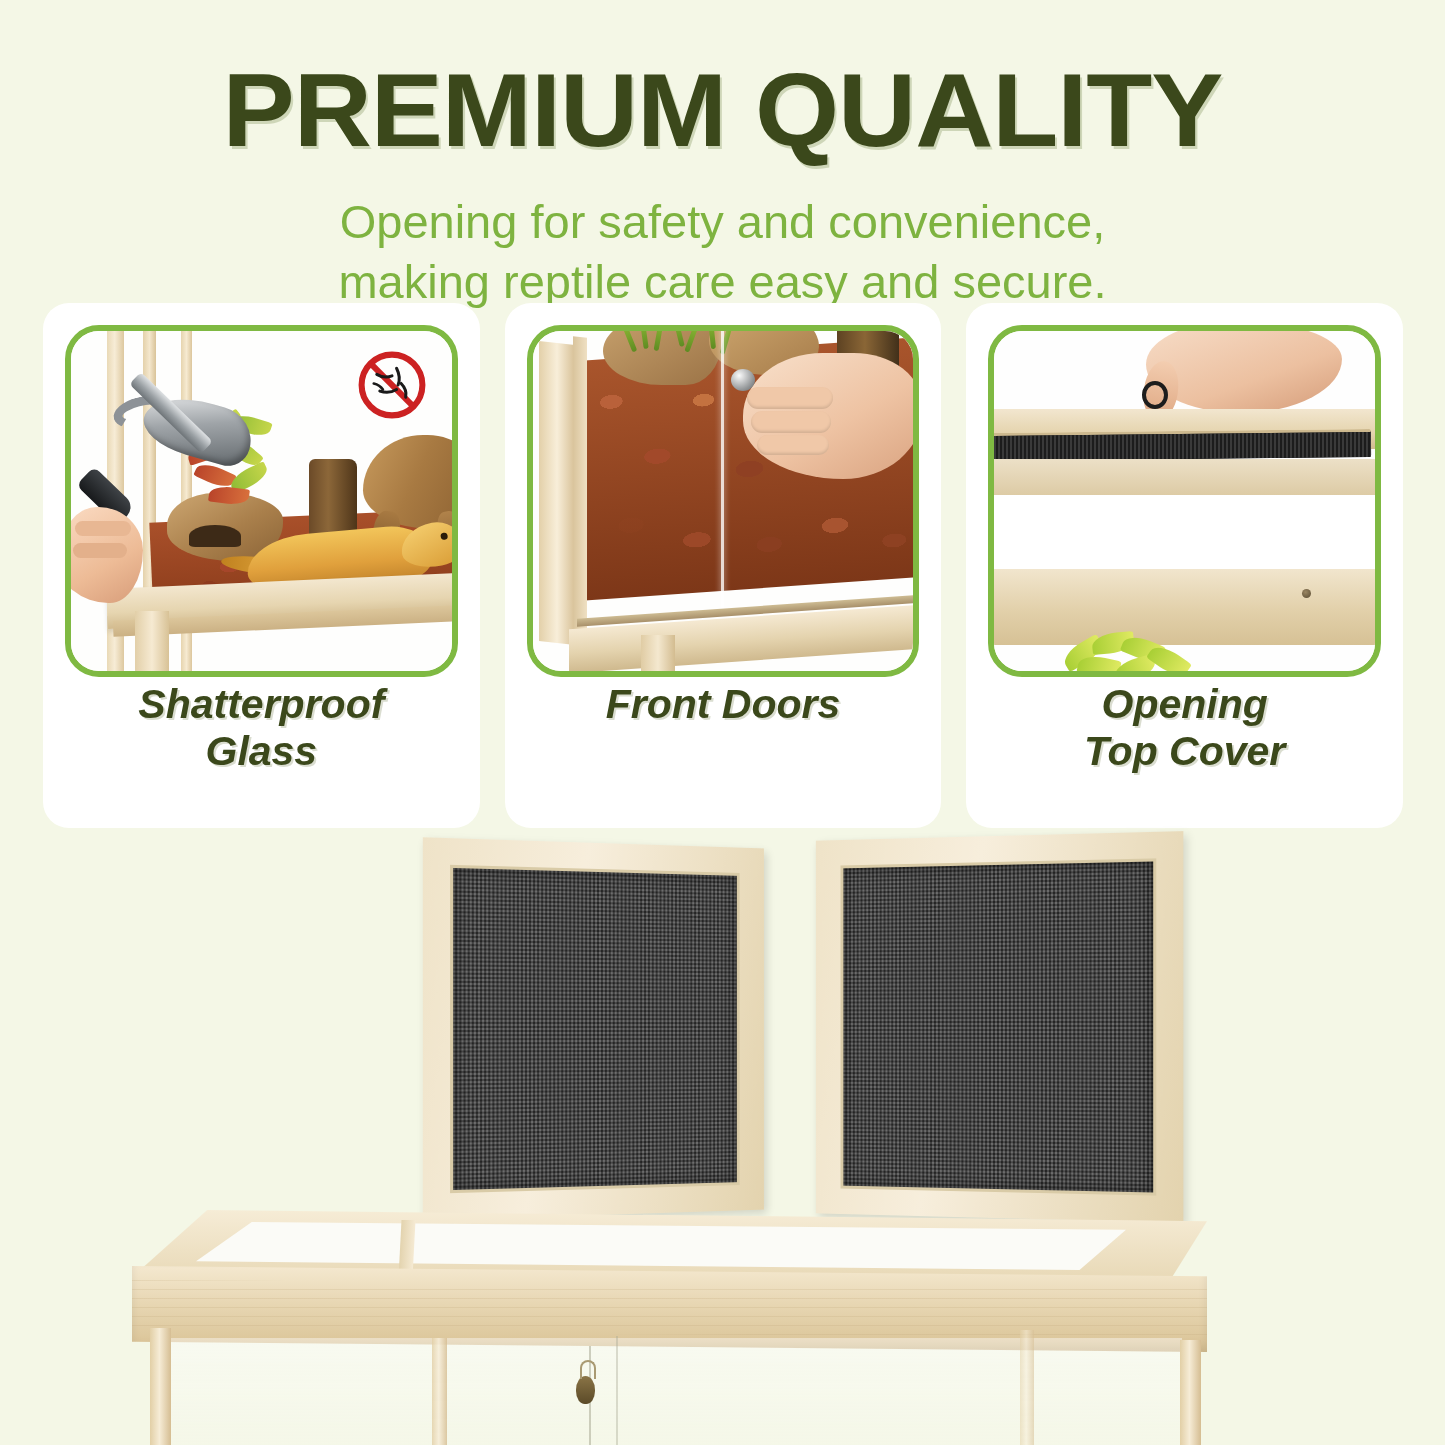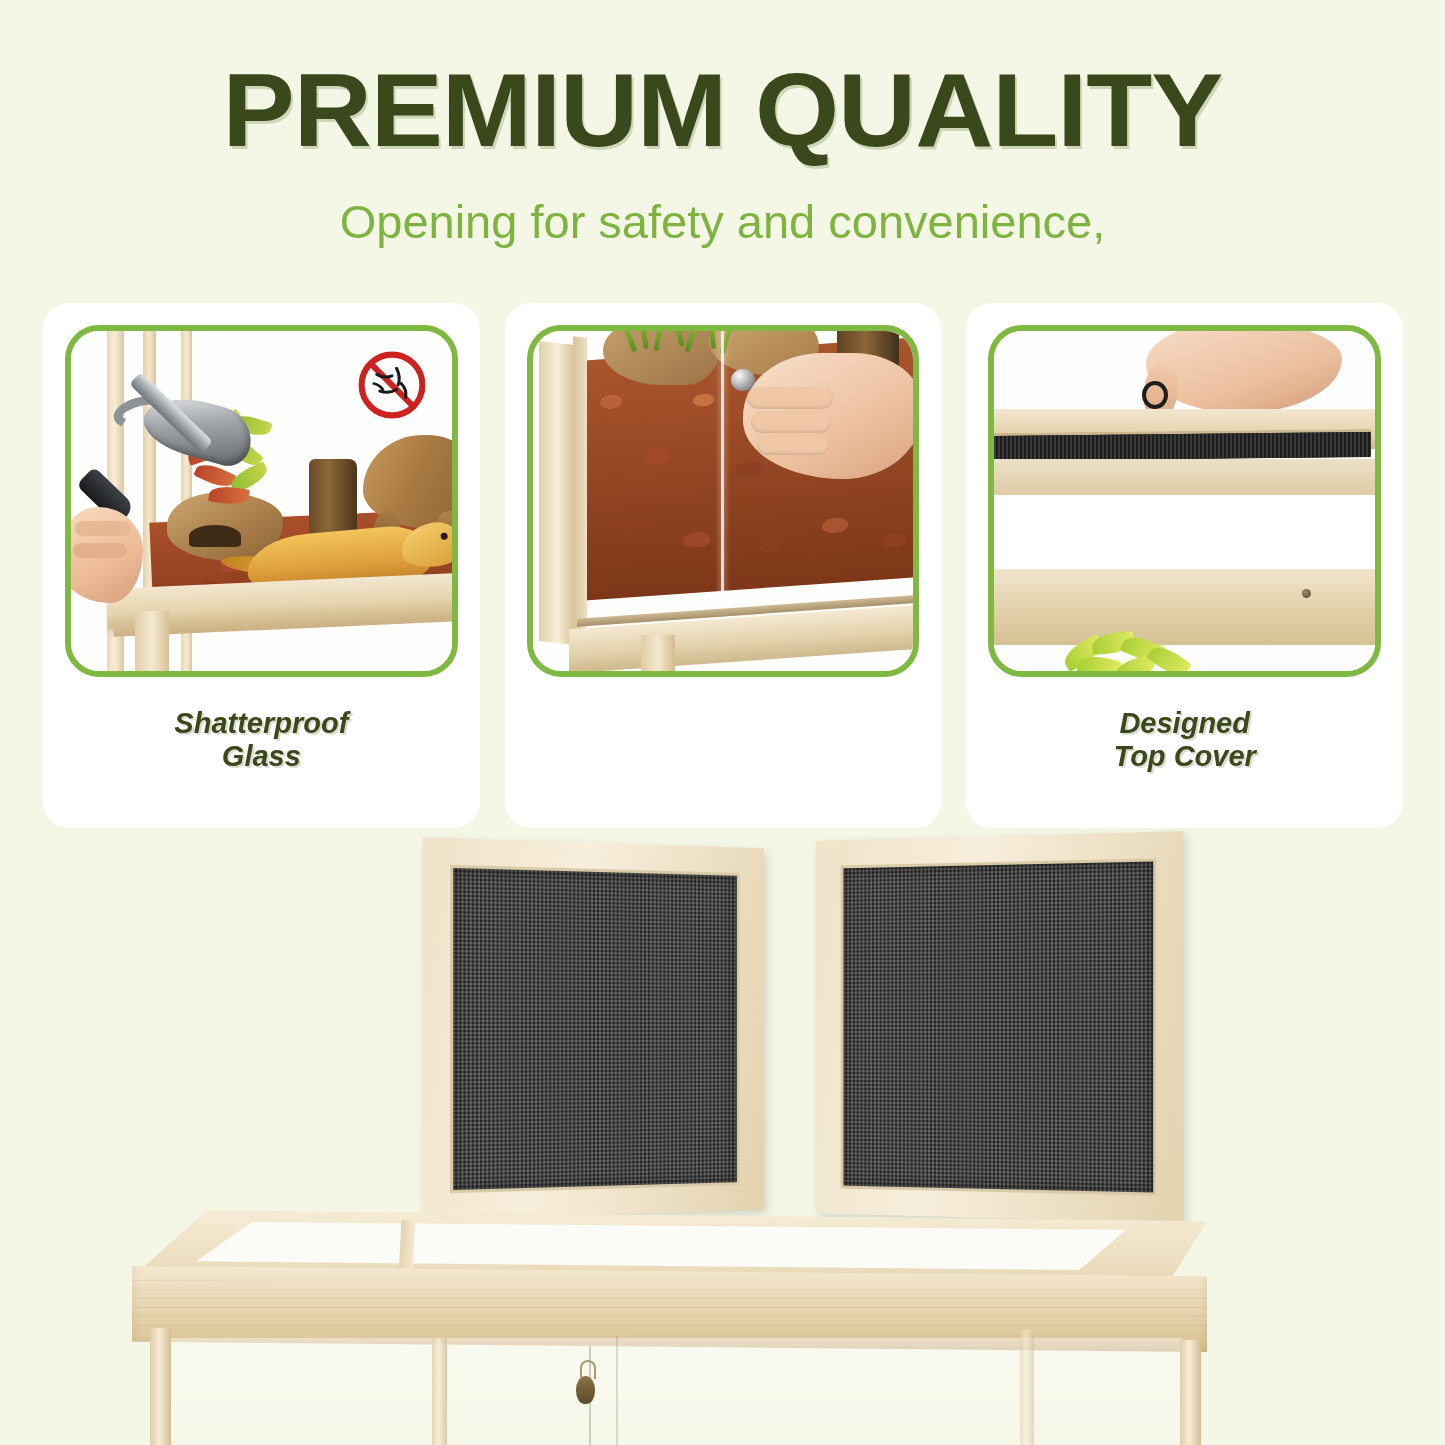--- a/index.html
+++ b/index.html
@@ -49,25 +49,25 @@
   .card-photo-frame {
     position: absolute; left: 22px; top: 22px; right: 22px; height: 352px;
     border: 6px solid #7fb942;
     border-radius: 34px;
     overflow: hidden;
     background: #fdfdfb;
   }
   .photo { position: absolute; inset: 0; overflow: hidden; }
 
   .card-caption {
-    position: absolute; left: 0; right: 0; top: 404px;
+    position: absolute; left: 0; right: 0; top: 378px;
     text-align: center;
     color: #3b481b;
     font-weight: 700; font-style: italic;
-    font-size: 29px; line-height: 1.14;
+    font-size: 41px; line-height: 1.14;
     text-shadow: 2px 2px 0 rgba(140,150,110,.32);
   }
   .card-caption span { display: block; }
   .cap-l2 { }
 
   
   .p1-bg { position:absolute; inset:0; background:#fefefd; }
   .p1-post {
     position:absolute; width:17px; top:0; bottom:0;
     background:linear-gradient(90deg,#e9d9b6,#f7ecd6 45%,#ddc89f);
@@ -443,20 +443,21 @@
 </style>
 </head>
 <body>
 
 <div class="page">
 
   <div class="headline">PREMIUM QUALITY</div>
 
   <div class="subtitle">
     <span>Opening for safety and convenience,</span>
+    <span>making reptile care easy and secure.</span>
   </div>
 
   <div class="cards">
 
     <div class="card">
       <div class="card-photo-frame">
         <div class="photo">
           <div class="p1-bg"></div>
           <div class="p1-post a"></div>
             <div class="p1-post b"></div>
@@ -530,20 +531,21 @@
             <div class="p2-knob"></div>
           </div>
           <div class="p2-side"></div>
           <div class="p2-side2"></div>
           <div class="p2-rail"></div>
           <div class="p2-base"></div>
           <div class="p2-leg"></div>
         </div>
       </div>
       <div class="card-caption">
+        <span class="cap-l2">Front Doors</span>
       </div>
     </div>
 
     <div class="card">
       <div class="card-photo-frame">
         <div class="photo">
           <div class="p3-bg"></div>
           <div class="p3-hand"></div>
           <div class="p3-thumb"></div>
           <div class="p3-ring"></div>
@@ -557,21 +559,21 @@
             <div class="p3-pleaf" style="left:10px; top:14px; transform:rotate(-30deg);"></div>
             <div class="p3-pleaf" style="left:40px; top:4px;  transform:rotate(-6deg);"></div>
             <div class="p3-pleaf" style="left:70px; top:10px; transform:rotate(22deg);"></div>
             <div class="p3-pleaf" style="left:26px; top:28px; transform:rotate(12deg);"></div>
             <div class="p3-pleaf" style="left:62px; top:30px; transform:rotate(-16deg);"></div>
             <div class="p3-pleaf" style="left:96px; top:22px; transform:rotate(34deg);"></div>
           </div>
         </div>
       </div>
       <div class="card-caption">
-        <span>Designed</span>
+        <span>Opening</span>
         <span class="cap-l2">Top Cover</span>
       </div>
     </div>
 
   </div>
 
   <div class="hero">
 
     <div class="panel" id="panel-left">
       <div class="mesh"></div>

